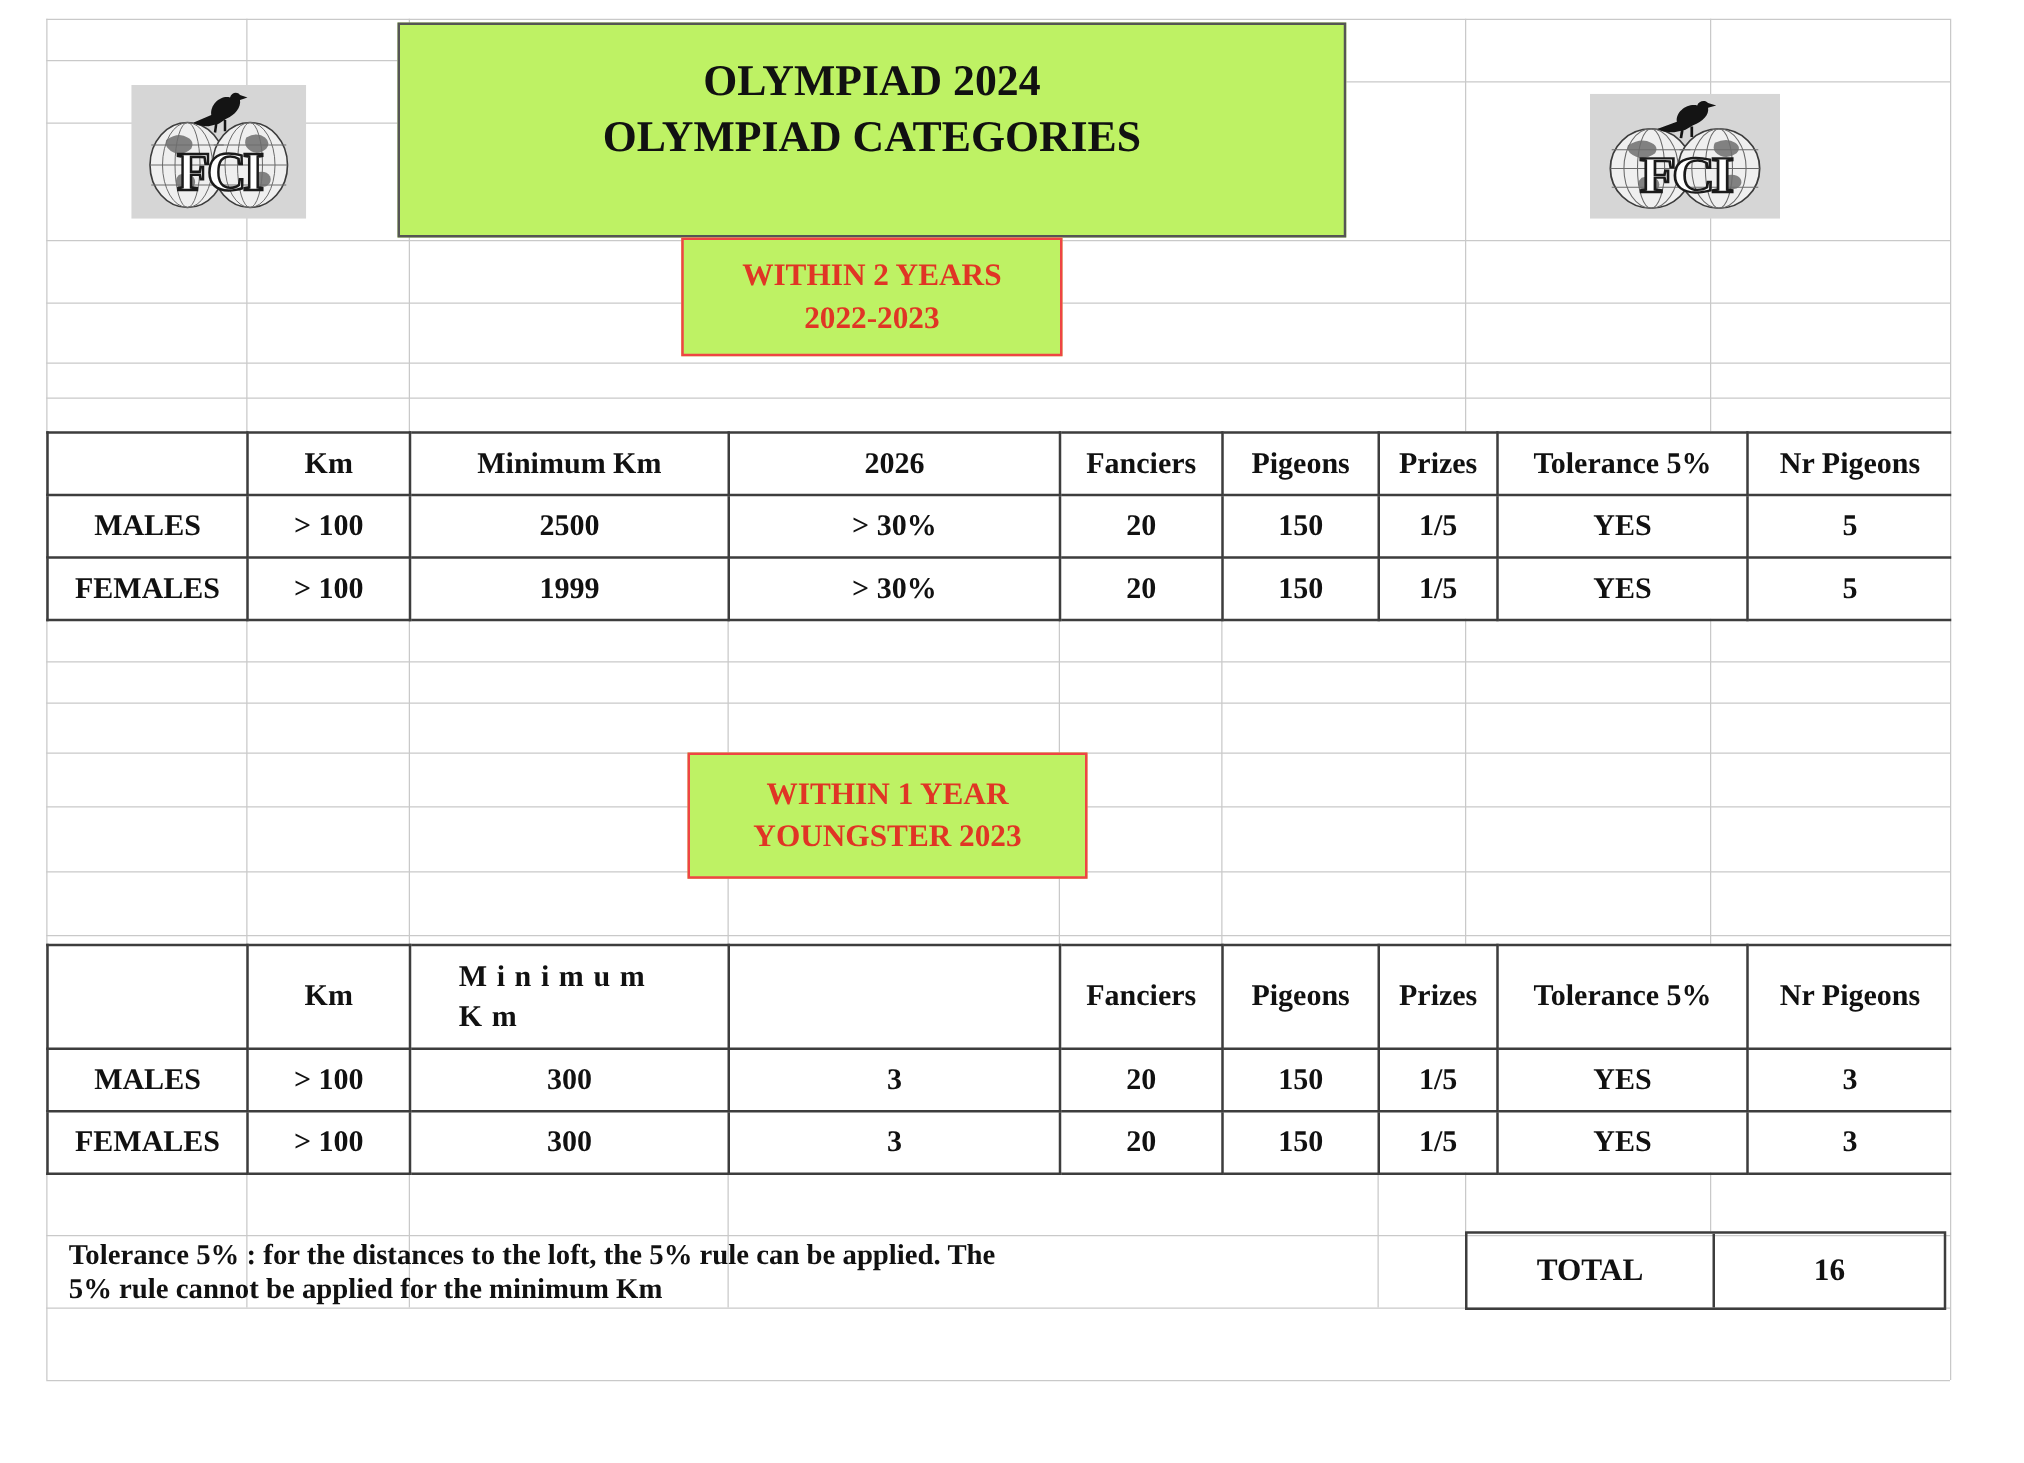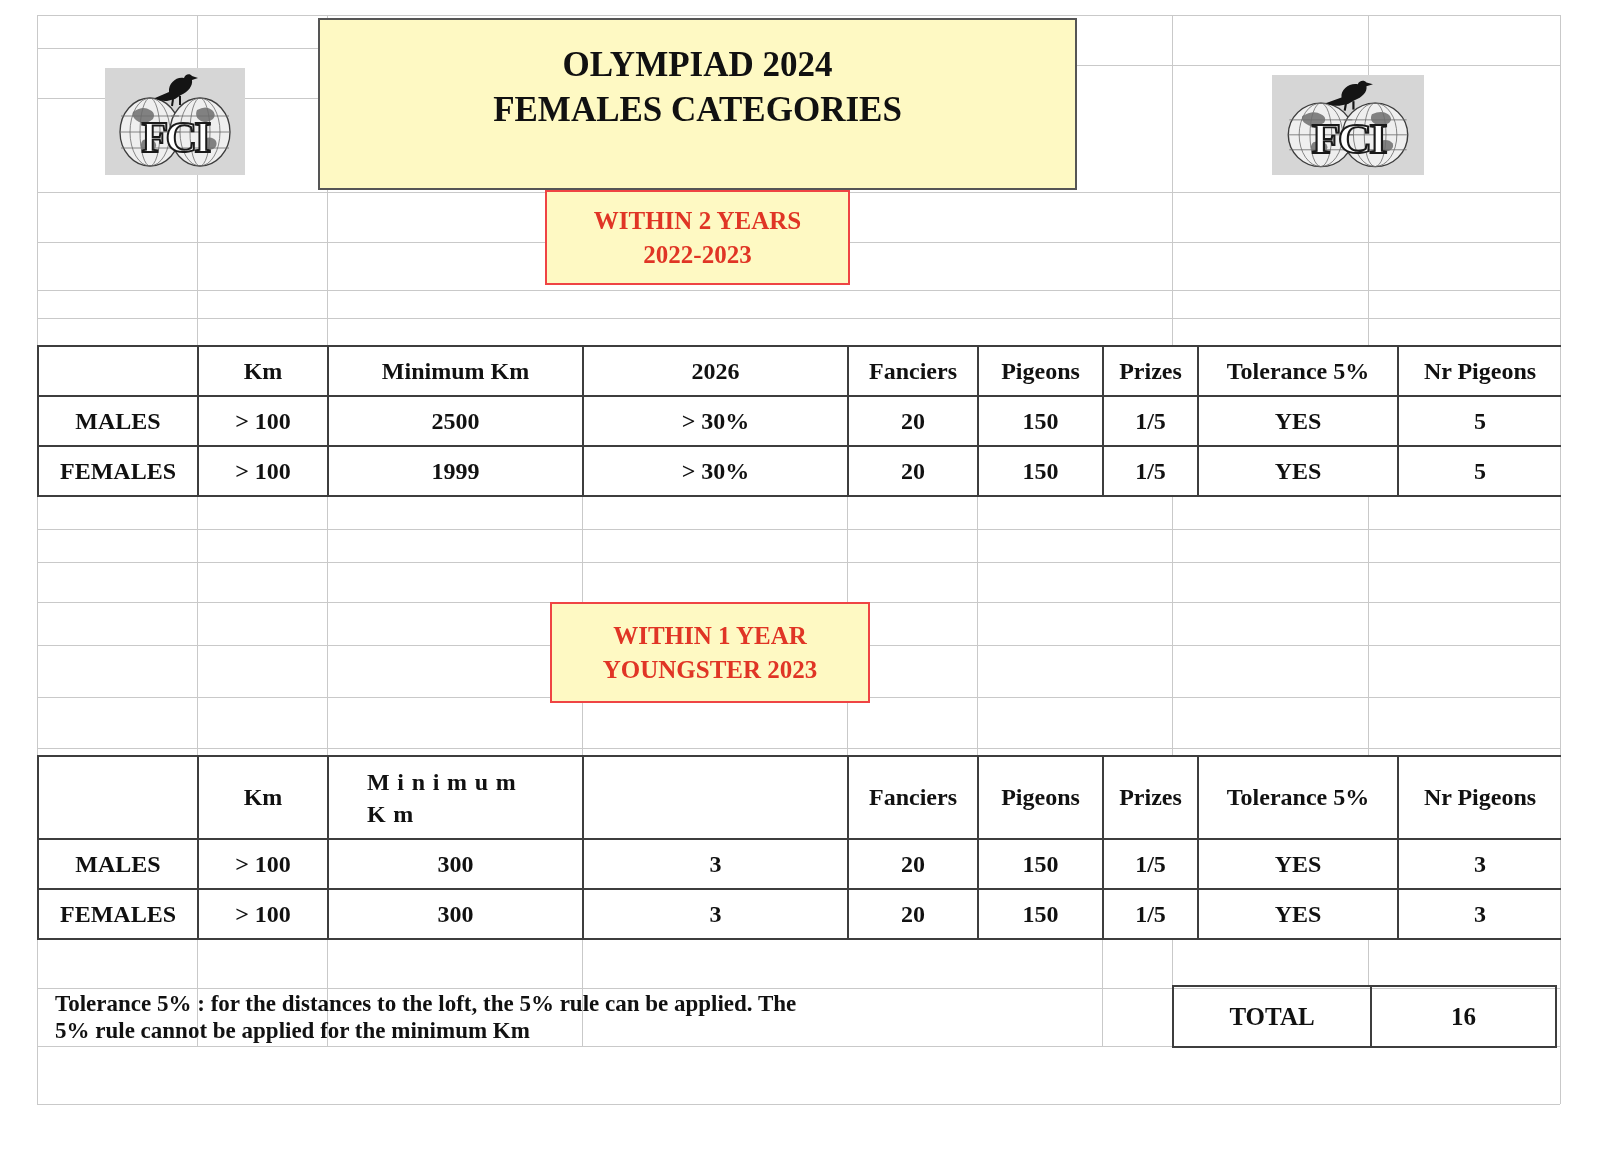--- a/index.html
+++ b/index.html
@@ -1,19 +1,19 @@
 <!DOCTYPE html>
 <html><head>
 <meta charset="utf-8">
 <style>
   html,body{margin:0;padding:0;background:#fff;}
   .sheet{position:relative;width:1619px;height:1170px;background:#fff;overflow:hidden;
          font-family:"Liberation Serif","DejaVu Serif",serif;color:#111;}
   .gline{position:absolute;background:#c9c9c9;}
-  .box{position:absolute;background:#fef9c3;border:2px solid #ef4444;box-sizing:border-box;}
+  .box{position:absolute;background:#bef264;border:2px solid #ef4444;box-sizing:border-box;}
   .title-box{left:318px;top:18px;width:759px;height:172px;text-align:center;padding-top:22px;
              font-size:35px;font-weight:bold;line-height:45px;border-color:#555;}
   .banner{display:flex;flex-direction:column;align-items:center;justify-content:center;
           color:#e03525;font-size:25px;font-weight:bold;line-height:34px;text-align:center;margin-left:40px;}
   .banner-a{left:505px;top:190px;width:305px;height:95px;}
   .banner-b{left:510px;top:602px;width:320px;height:101px;}
   .logo{position:absolute;}
   .logo-left{left:105px;top:68px;width:140px;height:107px;}
   .logo-right{left:1272px;top:75px;width:152px;height:100px;}
   table.grid{position:absolute;border-collapse:collapse;table-layout:fixed;
@@ -75,21 +75,21 @@
       <div class="gline" style="left: 197px; top: 938px; width: 1px; height: 108px;"></div>
       <div class="gline" style="left: 327px; top: 938px; width: 1px; height: 108px;"></div>
       <div class="gline" style="left: 582px; top: 938px; width: 1px; height: 108px;"></div>
       <div class="gline" style="left: 1102px; top: 938px; width: 1px; height: 108px;"></div>
       <div class="gline" style="left: 1172px; top: 938px; width: 1px; height: 47px;"></div>
       <div class="gline" style="left: 1368px; top: 938px; width: 1px; height: 47px;"></div>
     </div>
 
   <div class="box title-box">
     <div>OLYMPIAD 2024</div>
-    <div>FEMALES CATEGORIES</div>
+    <div>OLYMPIAD CATEGORIES</div>
   </div>
 
   <div class="logo logo-left">
     <svg viewBox="0 0 140 107" width="140" height="107">
       <rect x="0" y="0" width="140" height="107" fill="#d6d6d6"></rect>
       <g stroke="#3c3c3c" stroke-width="1.3" fill="#efefef">
         <ellipse cx="45" cy="64" rx="30" ry="34"></ellipse>
         <ellipse cx="95" cy="64" rx="30" ry="34"></ellipse>
       </g>
       <g stroke="#6a6a6a" stroke-width="0.8" fill="none">

